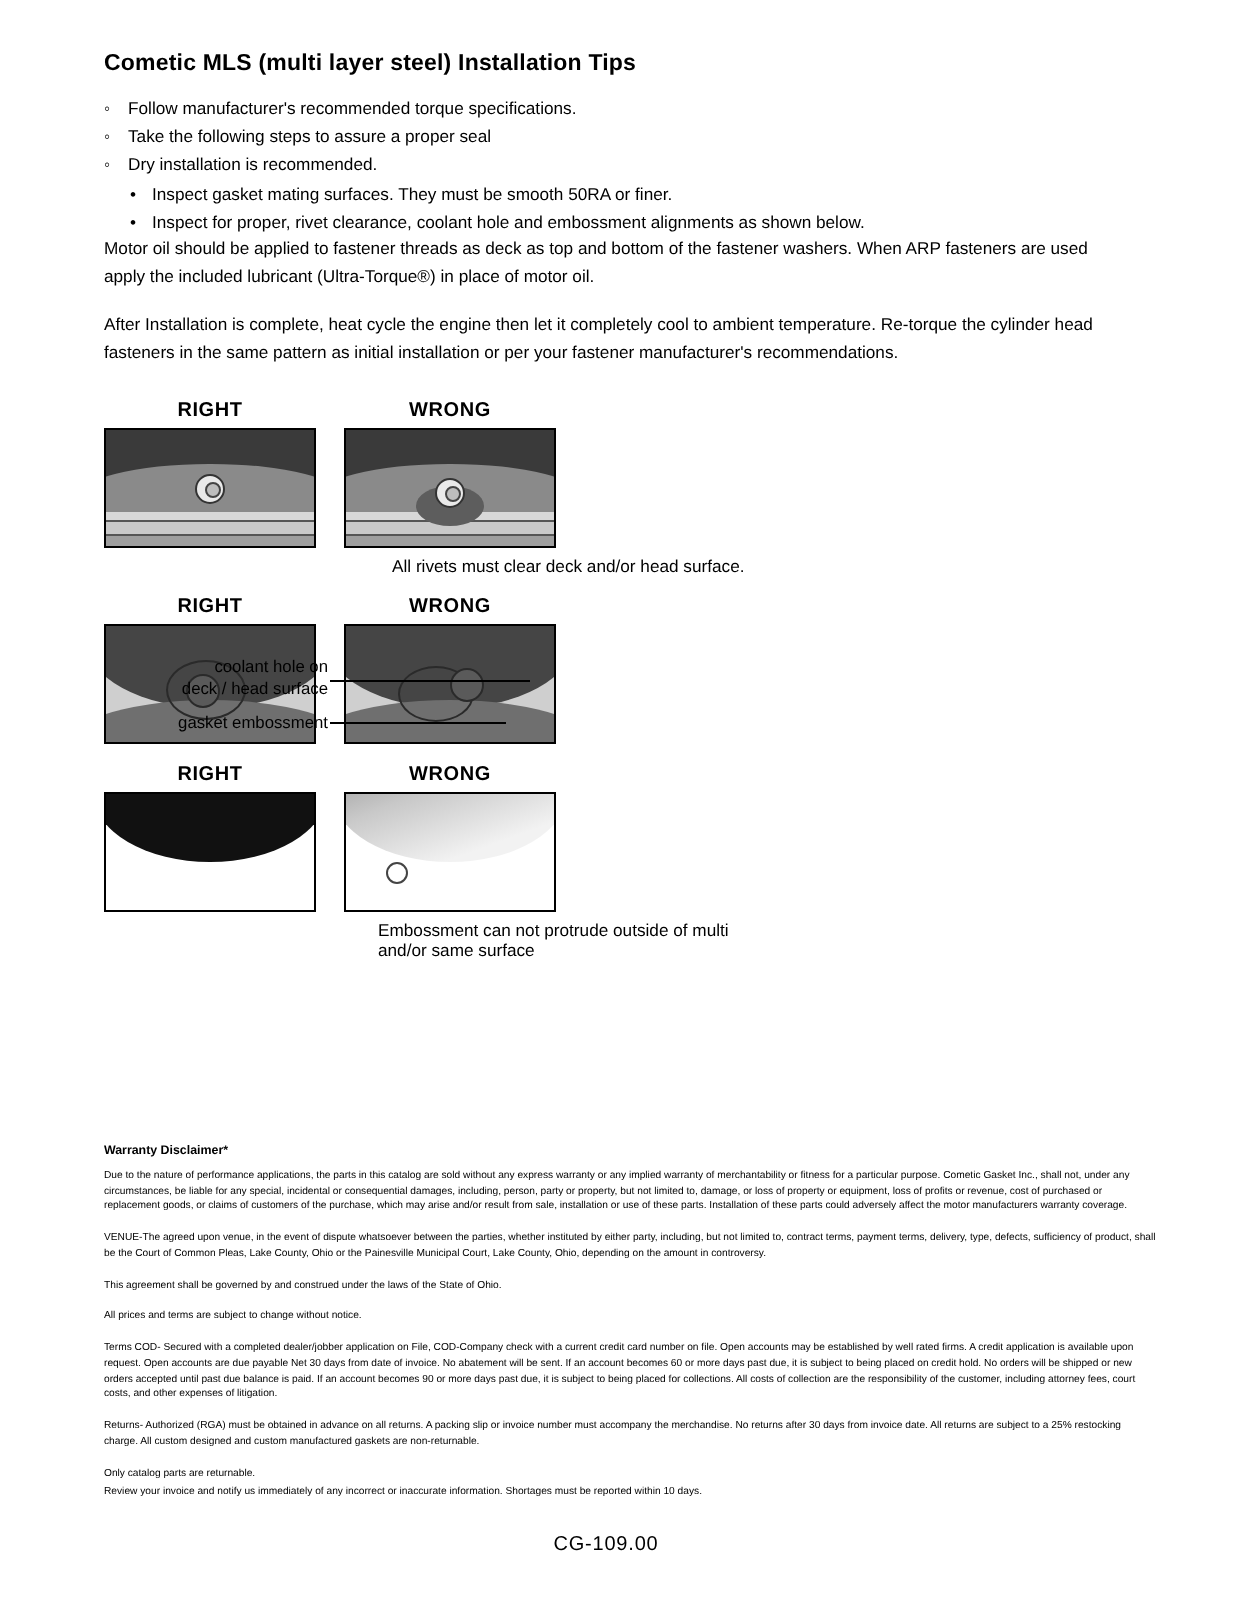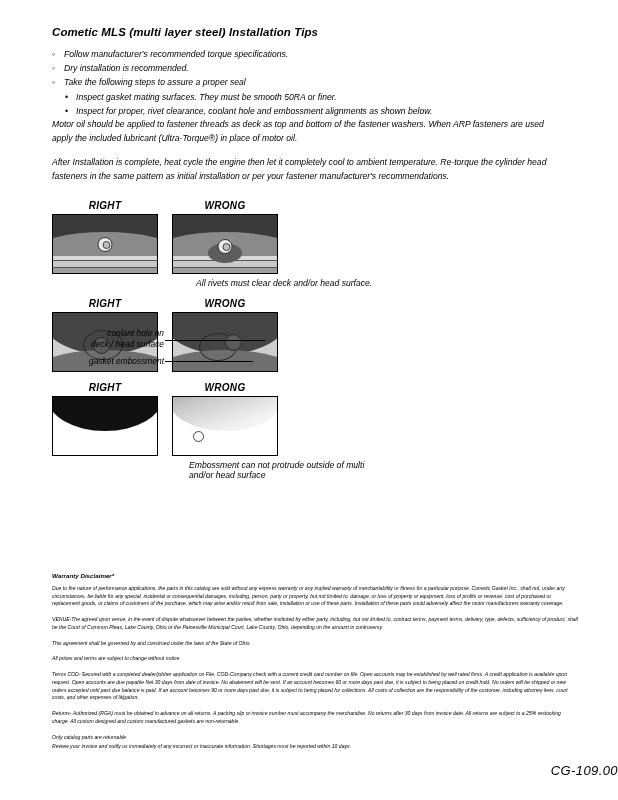--- a/index.html
+++ b/index.html
@@ -15,21 +15,20 @@
     color: #000000;
     position: relative;
     overflow: hidden;
   }
   .page {
     position: absolute;
     top: 0; left: 0;
     width: 618px;
     height: 800px;
     padding: 26px 52px 12px 52px;
-    font-style: italic;
   }
 
   h1.title {
     font-size: 11.5px;
     font-weight: bold;
     margin: 0 0 9px 0;
     letter-spacing: .1px;
   }
 
   ul.bullets {
@@ -236,37 +235,37 @@
   }
   .warranty p {
     font-size: 5.1px;
     line-height: 1.52;
     margin: 0 0 8px 0;
     text-align: left;
   }
   .docnum {
     position: absolute;
     bottom: 22px;
-    left: 0; right: 0;
-    text-align: right;
-    font-size: 13px;
+    left: 0; right: 12px;
+    text-align: center;
+    font-size: 10px;
     letter-spacing: .4px;
   }
 </style>
 </head>
 <body>
 
 <div class="page">
 
   <h1 class="title">Cometic MLS (multi layer steel) Installation Tips</h1>
 
   <ul class="bullets">
     <li>Follow manufacturer's recommended torque specifications.</li>
+    <li>Take the following steps to assure a proper seal</li>
     <li>Dry installation is recommended.</li>
-    <li>Take the following steps to assure a proper seal</li>
   </ul>
   <ul class="subbullets">
     <li>Inspect gasket mating surfaces.  They must be smooth 50RA or finer.</li>
     <li>Inspect for proper, rivet clearance, coolant hole and embossment alignments as shown below.</li>
   </ul>
 
   <p class="para">Motor oil should be applied to fastener threads as deck as top and bottom of the fastener washers. When ARP fasteners are used apply the included lubricant (Ultra-Torque®) in place of motor oil.</p>
   <p class="para">After Installation is complete, heat cycle the engine then let it completely cool to ambient temperature. Re-torque the cylinder head fasteners in the same pattern as initial installation or per your fastener manufacturer's recommendations.</p>
 
   <div class="figures">
@@ -350,21 +349,21 @@
         <div class="fig-label">WRONG</div>
         <div class="fig-box">
           <div class="f3-bg"></div>
           <div class="f3-grad"></div>
           <div class="hole light" style="left:20px; top:34px; width:11px; height:11px; border:1px solid #444;"></div>
         </div>
       </div>
     </div>
     <div class="caption-wrap" style="width:240px;">
       <p class="fig-caption">Embossment can not protrude outside of multi</p>
-      <p class="fig-caption" style="margin-top:0;">and/or head surface</p>
+      <p class="fig-caption" style="margin-top:0;">and/or same surface</p>
     </div>
 
   </div>
 
   <div class="warranty">
     <h3>Warranty Disclaimer*</h3>
     <p>Due to the nature of performance applications, the parts in this catalog are sold without any express warranty or any implied warranty of merchantability or fitness for a particular purpose.  Cometic Gasket Inc., shall not, under any circumstances, be liable for any special, incidental or consequential damages, including, person, party or property, but not limited to, damage, or loss of property or equipment, loss of profits or revenue, cost of purchased or replacement goods, or claims of customers of the purchase, which may arise and/or result from sale, installation or use of these parts.  Installation of these parts could adversely affect the motor manufacturers warranty coverage.</p>
     <p>VENUE-The agreed upon venue, in the event of dispute whatsoever between the parties, whether instituted by either party, including, but not limited to, contract terms, payment terms, delivery, type, defects, sufficiency of product, shall be the Court of Common Pleas, Lake County, Ohio or the Painesville Municipal Court, Lake County, Ohio, depending on the amount in controversy.</p>
     <p>This agreement shall be governed by and construed under the laws of the State of Ohio.</p>
     <p>All prices and terms are subject to change without notice.</p>

